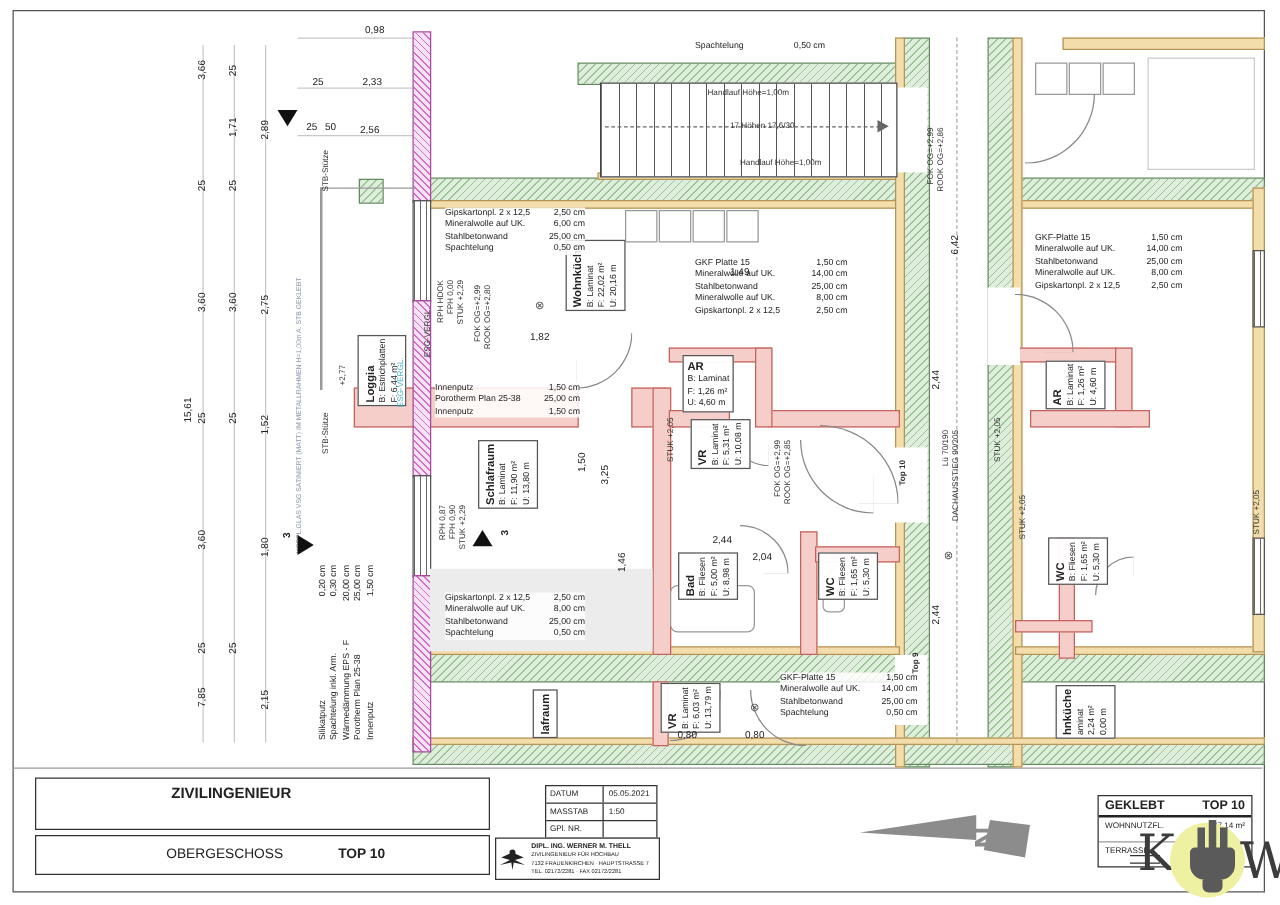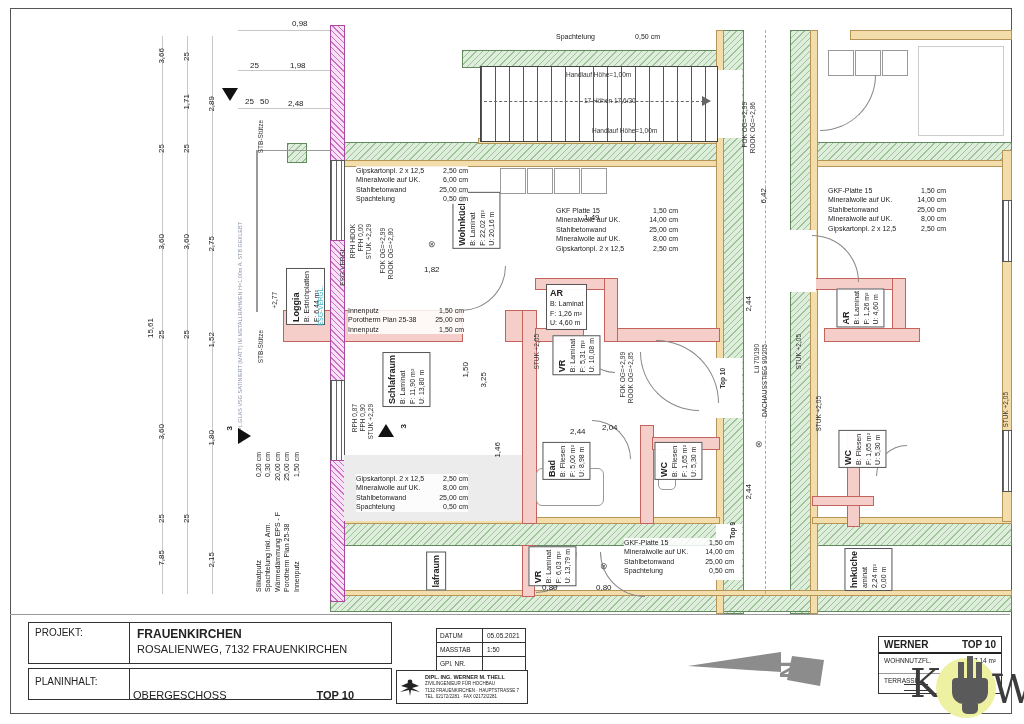--- a/index.html
+++ b/index.html
@@ -375,32 +375,32 @@
   <span class="dim v" style="left:158px;top:330px">25</span>
   <span class="dim v" style="left:183px;top:330px">25</span>
   <span class="dim v" style="left:208px;top:332px">1,52</span>
   <span class="dim v" style="left:158px;top:424px">3,60</span>
   <span class="dim v" style="left:208px;top:430px">1,80</span>
   <span class="dim v" style="left:158px;top:514px">25</span>
   <span class="dim v" style="left:183px;top:514px">25</span>
   <span class="dim v" style="left:158px;top:550px">7,85</span>
   <span class="dim v" style="left:208px;top:552px">2,15</span>
   <span class="dim" style="left:292px;top:20px">0,98</span>
-  <span class="dim" style="left:290px;top:62px">1,98</span>
+  <span class="dim" style="left:290px;top:62px">2,33</span>
   <span class="dim" style="left:250px;top:62px">25</span>
-  <span class="dim" style="left:288px;top:100px">2,48</span>
+  <span class="dim" style="left:288px;top:100px">2,56</span>
   <span class="dim" style="left:245px;top:98px">25</span>
   <span class="dim" style="left:260px;top:98px">50</span>
   <span class="dim" style="left:424px;top:266px">1,82</span>
   <span class="dim" style="left:584px;top:214px">1,49</span>
   <span class="dim v" style="left:462px;top:362px">1,50</span>
   <span class="dim v" style="left:480px;top:372px">3,25</span>
   <span class="dim v" style="left:494px;top:442px">1,46</span>
   <span class="dim" style="left:570px;top:428px">2,44</span>
-  <span class="dim" style="left:602px;top:424px">2,04</span>
+  <span class="dim" style="left:602px;top:442px">2,04</span>
   <span class="dim v" style="left:745px;top:296px">2,44</span>
   <span class="dim v" style="left:760px;top:188px">6,42</span>
   <span class="dim v" style="left:745px;top:484px">2,44</span>
   <span class="dim" style="left:542px;top:584px">0,80</span>
   <span class="dim" style="left:596px;top:584px">0,80</span>
 
   <span class="annot v" style="left:258px;top:120px">STB-Stütze</span>
   <span class="annot v" style="left:258px;top:330px">STB-Stütze</span>
   <span class="annot v" style="left:272px;top:292px">+2,77</span>
   <span class="annot v" style="left:340px;top:246px">ESG-VERGL.</span>
@@ -436,33 +436,26 @@
   <div class="triU" style="left:378px;top:424px"></div>
   <span class="dim v" style="left:400px;top:424px;font-weight:bold">3</span>
 
   <svg class="abs" style="left:686px;top:648px" width="140" height="44" viewBox="0 0 140 44">
     <polygon points="2,18 95,4 95,24" fill="#8c8c8c"></polygon>
     <polygon points="106,8 138,12 134,38 101,32" fill="#8c8c8c"></polygon>
     <text x="100" y="22" font-size="24" font-weight="bold" fill="#8c8c8c" font-family="Liberation Sans, sans-serif" transform="rotate(90 100 22)" text-anchor="middle" dominant-baseline="middle">N</text>
   </svg>
 
   <div class="tb" style="left:28px;top:622px;width:362px;height:40px">
-    <div class="abs" style="left:0;top:0;width:100px;height:100%;border-right:1px solid #333">
-      <div class="lbl">PROJEKT:</div>
-    </div>
     <div class="abs" style="left:104px;top:3px">
-      <div class="lbl big" style="padding:1px 4px">FRAUENKIRCHEN</div>
-      <div class="lbl med" style="padding:1px 4px">ROSALIENWEG, 7132 FRAUENKIRCHEN</div>
+      <div class="lbl big" style="padding:1px 4px">ZIVILINGENIEUR</div>
     </div>
   </div>
   <div class="tb" style="left:28px;top:668px;width:362px;height:30px">
-    <div class="abs" style="left:0;top:0;width:100px;height:100%;border-right:1px solid #333">
-      <div class="lbl" style="padding-top:7px">PLANINHALT:</div>
-    </div>
-    <div class="abs" style="left:104px;top:20px;display:flex;gap:90px">
+    <div class="abs" style="left:104px;top:8px;display:flex;gap:44px">
       <span class="med">OBERGESCHOSS</span>
       <span class="med" style="font-weight:bold">TOP 10</span>
     </div>
   </div>
 
   <div class="itbl" style="left:436px;top:628px;width:88px">
     <div class="r">
       <span class="c1">DATUM</span>
       <span class="c2">05.05.2021</span>
     </div>
@@ -484,21 +477,21 @@
     <div style="font-size:4.5px;line-height:1.4">
       <div style="font-size:5.5px;font-weight:bold">DIPL. ING. WERNER M. THELL</div>
       <div>ZIVILINGENIEUR FÜR HOCHBAU</div>
       <div>7132 FRAUENKIRCHEN · HAUPTSTRASSE 7</div>
       <div>TEL. 02172/2281 · FAX 02172/2281</div>
     </div>
   </div>
 
   <div class="wtbl" style="left:878px;top:636px;width:122px">
     <div class="hd">
-      <span>WERNER</span>
+      <span>GEKLEBT</span>
       <span>TOP 10</span>
     </div>
     <div class="r">
       <span>WOHNNUTZFL.</span>
       <span>47,14 m²</span>
     </div>
     <div class="r">
       <span>TERRASSE</span>
       <span></span>
     </div>

